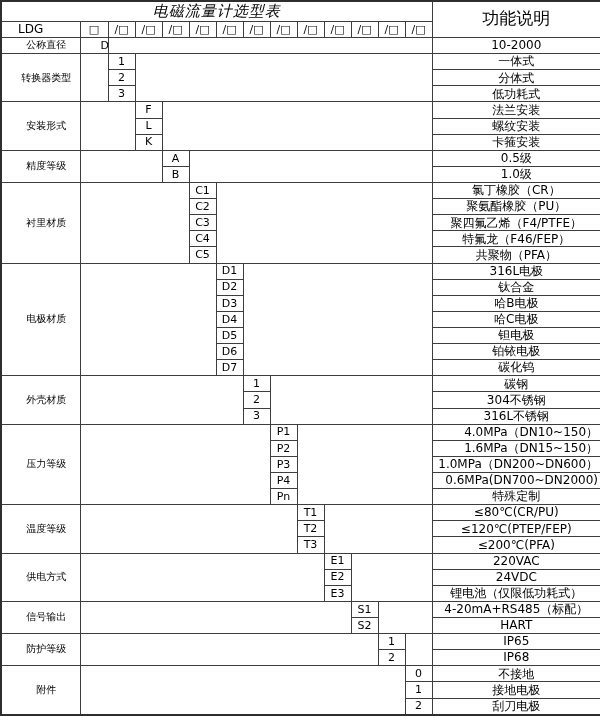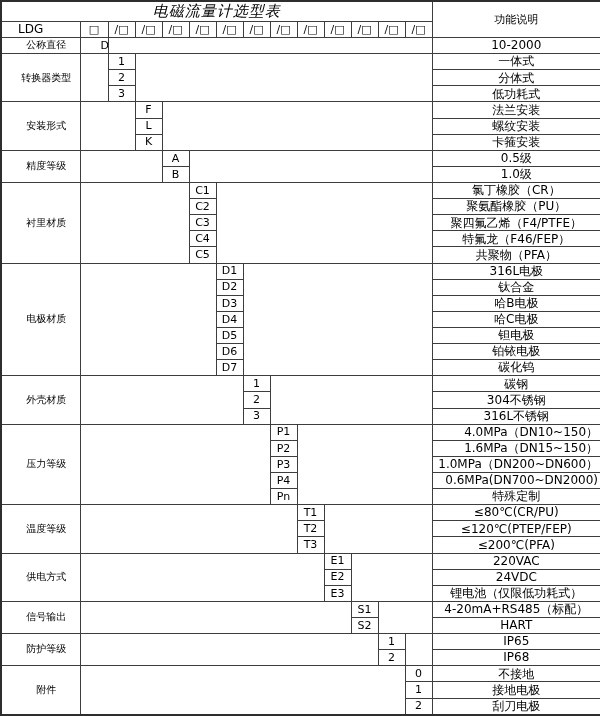--- a/index.html
+++ b/index.html
@@ -16,21 +16,21 @@
   td{
     border:1px solid #3d3d3d;
     padding:0 2px;
     text-align:center;
     vertical-align:middle;
     white-space:nowrap;
     overflow:hidden;
     line-height:1.05;
   }
   td.title{font-size:15px;letter-spacing:1px;font-style:italic;}
-  td.fhead{font-size:11px;}
+  td.fhead{font-size:17px;font-family:Liberation Mono, monospace;}
   td.label{font-size:10px;padding-left:13px;}
   td.model{text-align:left;padding-left:16px;}
   td.dncode{text-align:left;padding-left:20px;}
   td.code{font-size:11px;}
   td.box{font-size:11px;}
   td.desc{font-size:12px;}
   td.desc.left{text-align:right;padding-left:3px;}
 </style>
 </head>
 <body>

